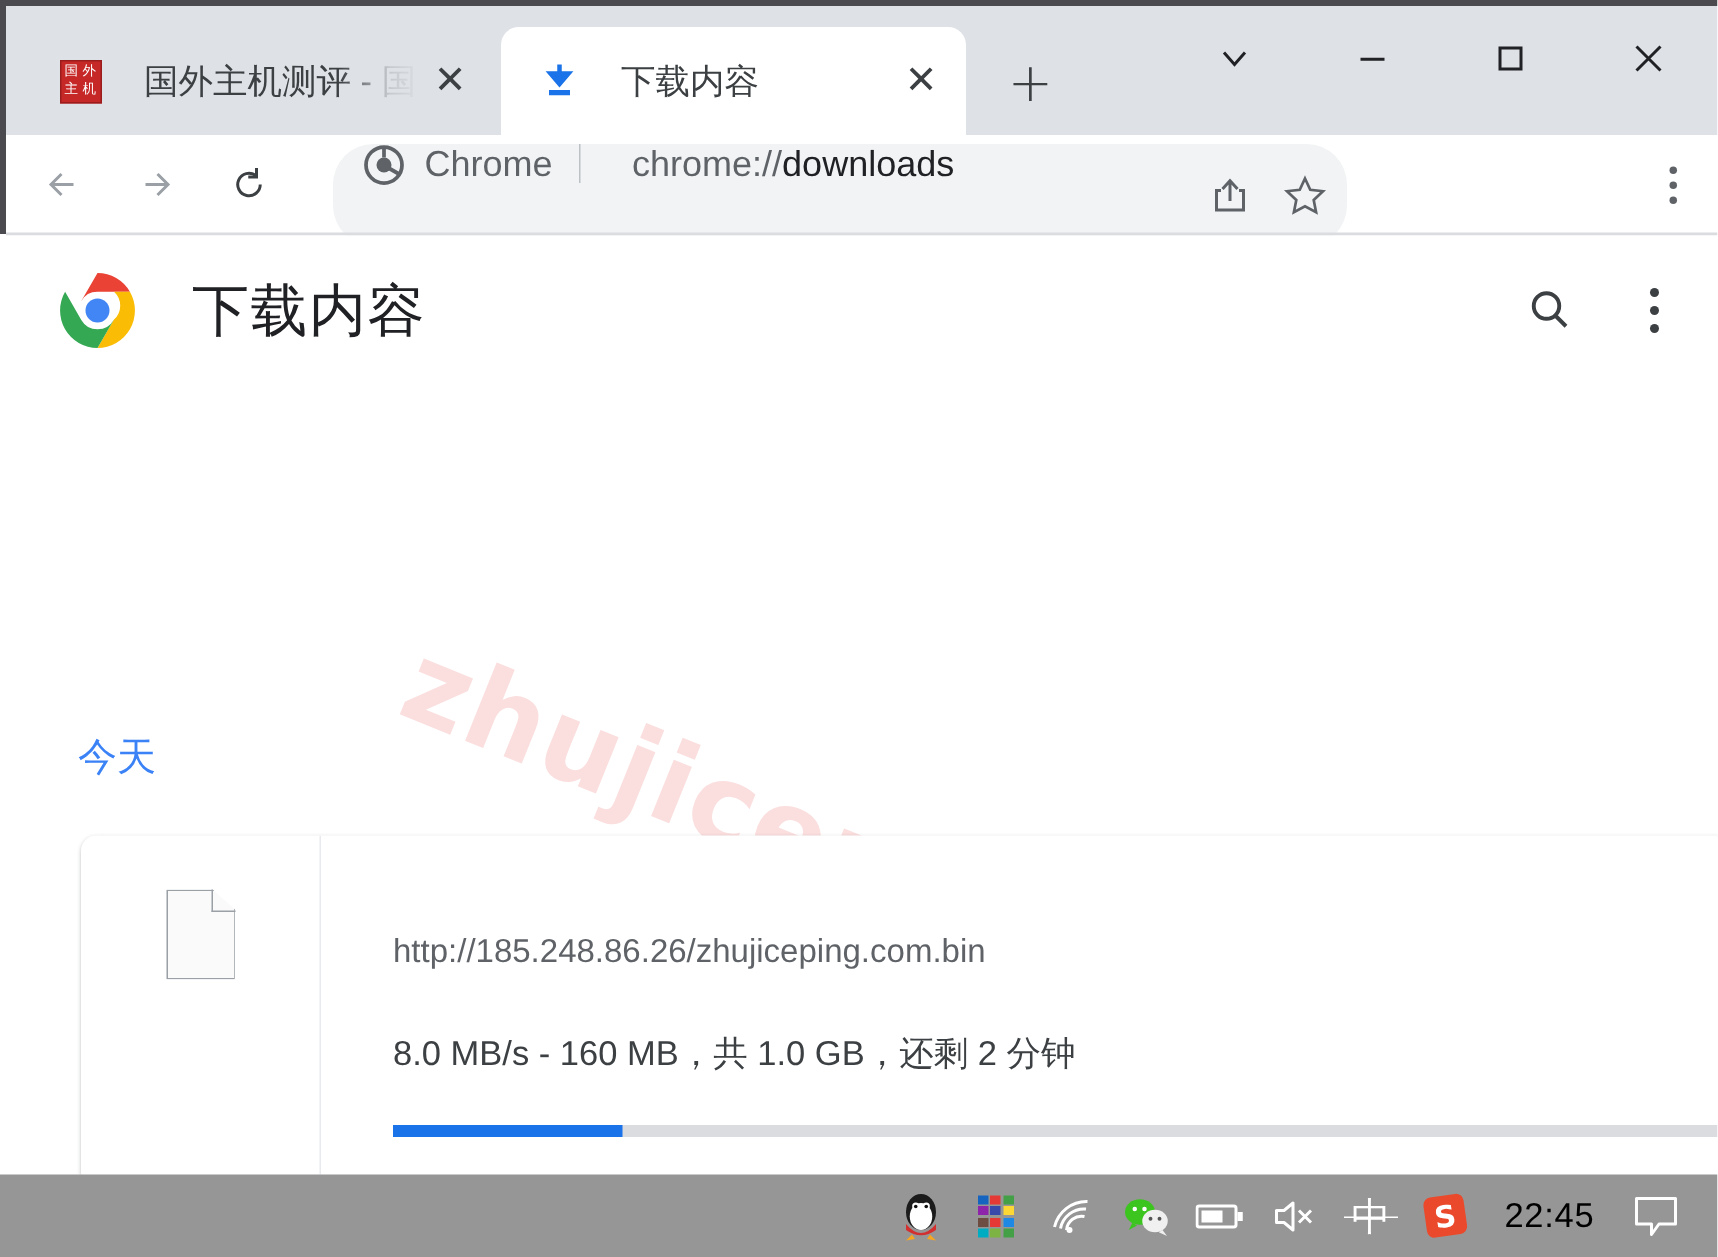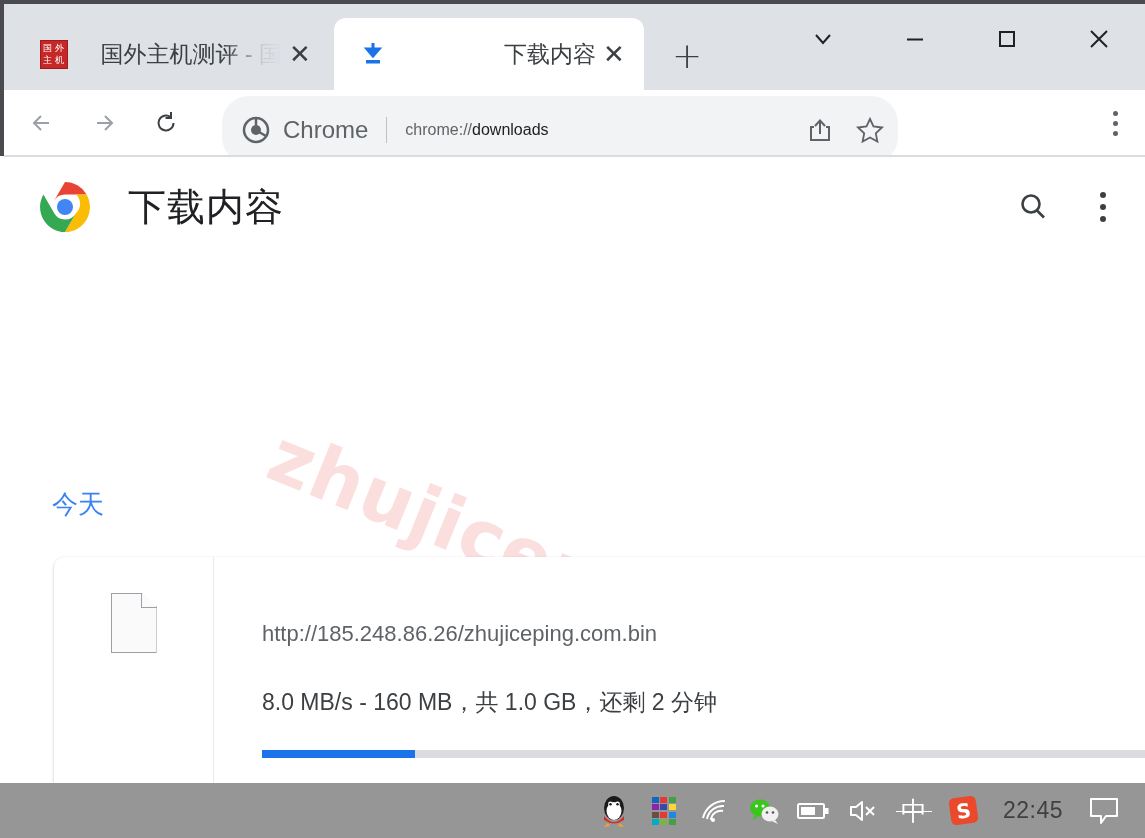--- a/index.html
+++ b/index.html
@@ -70,21 +70,20 @@
     width: 26px; height: 26px; margin-left: 26px; flex: 0 0 auto;
     position: relative;
   }
   .tab-title {
     margin-left: 28px;
     font-size: 23px;
     color: #3c4043;
     white-space: nowrap;
     overflow: hidden;
     flex: 1 1 auto;
-    text-align: right;
   }
   .tab-title.faded {
     -webkit-mask-image: linear-gradient(to right, #000 70%, rgba(0,0,0,0.15) 88%, rgba(0,0,0,0) 100%);
     mask-image: linear-gradient(to right, #000 70%, rgba(0,0,0,0.15) 88%, rgba(0,0,0,0) 100%);
   }
   .tab-close {
     width: 36px; height: 36px; margin-right: 12px;
     flex: 0 0 auto;
     display: flex; align-items: center; justify-content: center;
     font-size: 26px; color: #3c4043;
@@ -120,33 +119,33 @@
   .tb-icon {
     width: 48px; height: 48px; margin-left: 14px;
     display: flex; align-items: center; justify-content: center;
     cursor: pointer;
   }
   .omnibox {
     position: absolute; left: 222px; top: 96px;
     width: 676px; height: 68px;
     background: #f1f3f4;
     border-radius: 27px;
-    display: flex; align-items: center;
+    display: flex; 
   }
   .omni-chrome-icon {
     width: 28px; height: 28px; margin-left: 20px; flex: 0 0 auto;
   }
   .omni-label {
     margin-left: 13px; font-size: 24px; color: #5f6368; white-space: nowrap;
   }
   .omni-sep {
     width: 1px; height: 26px; background: #bdc1c6; margin-left: 18px;
   }
   .omni-url {
-    margin-left: 18px; font-size: 16px; color: #5f6368; white-space: nowrap;
+    margin-left: 34px; font-size: 24px; color: #5f6368; white-space: nowrap;
   }
   .omni-url b { color: #202124; font-weight: normal; }
   .omni-right {
     margin-left: auto; display: flex; align-items: center;
   }
   .omni-btn {
     width: 44px; height: 44px; margin-right: 6px;
     display: flex; align-items: center; justify-content: center;
     cursor: pointer;
   }
@@ -275,21 +274,21 @@
     position: absolute; left: 0; top: 783px; width: 1145px; height: 55px;
     background: #969696;
     display: flex; align-items: center; justify-content: flex-end;
   }
   .tray-item {
     height: 55px; min-width: 34px;
     display: flex; align-items: center; justify-content: center;
     margin: 0 8px; cursor: pointer;
   }
   .tray-clock {
-    color: #404040; font-size: 23px; margin: 0 16px 0 14px;
+    color: #000000; font-size: 23px; margin: 0 16px 0 14px;
     letter-spacing: 0.5px;
   }
   .tray-ime {
     color: #ffffff; font-size: 26px; line-height: 26px;
     position: relative; padding: 0 3px;
   }
   .tray-ime::after {
     content: ""; position: absolute; left: -2px; right: -2px; top: 50%;
     height: 1px; background: #ffffff;
   }

